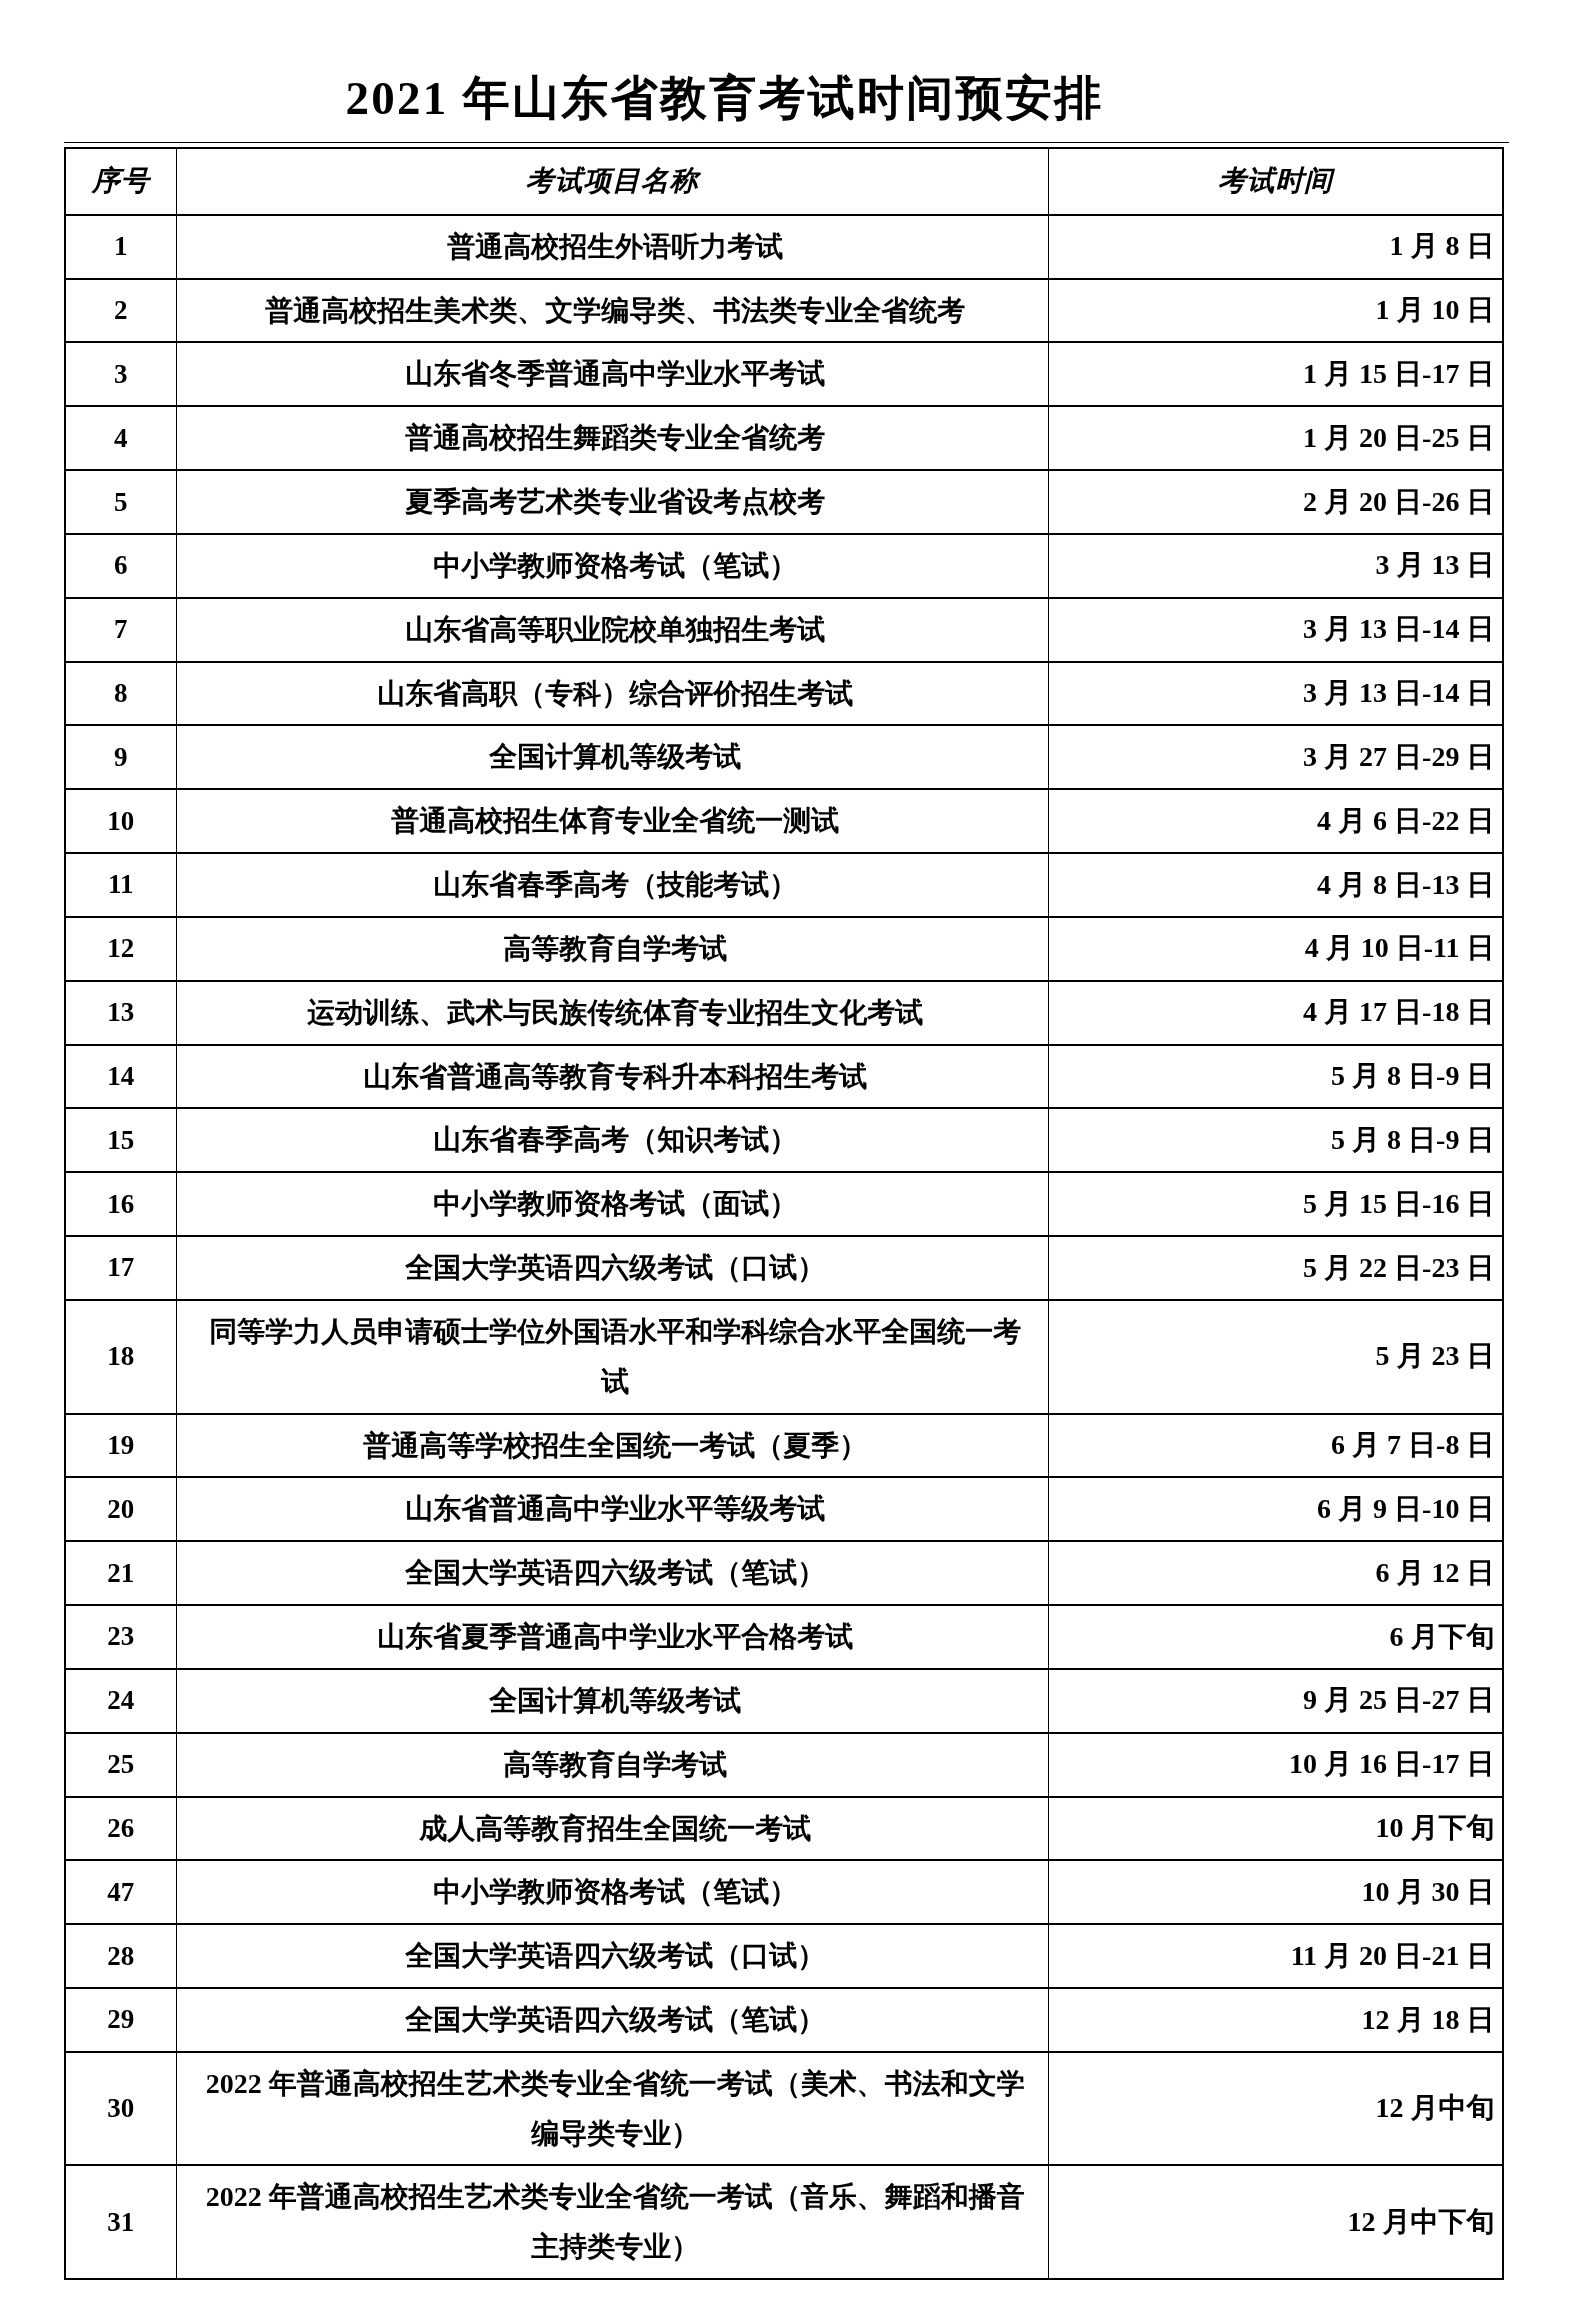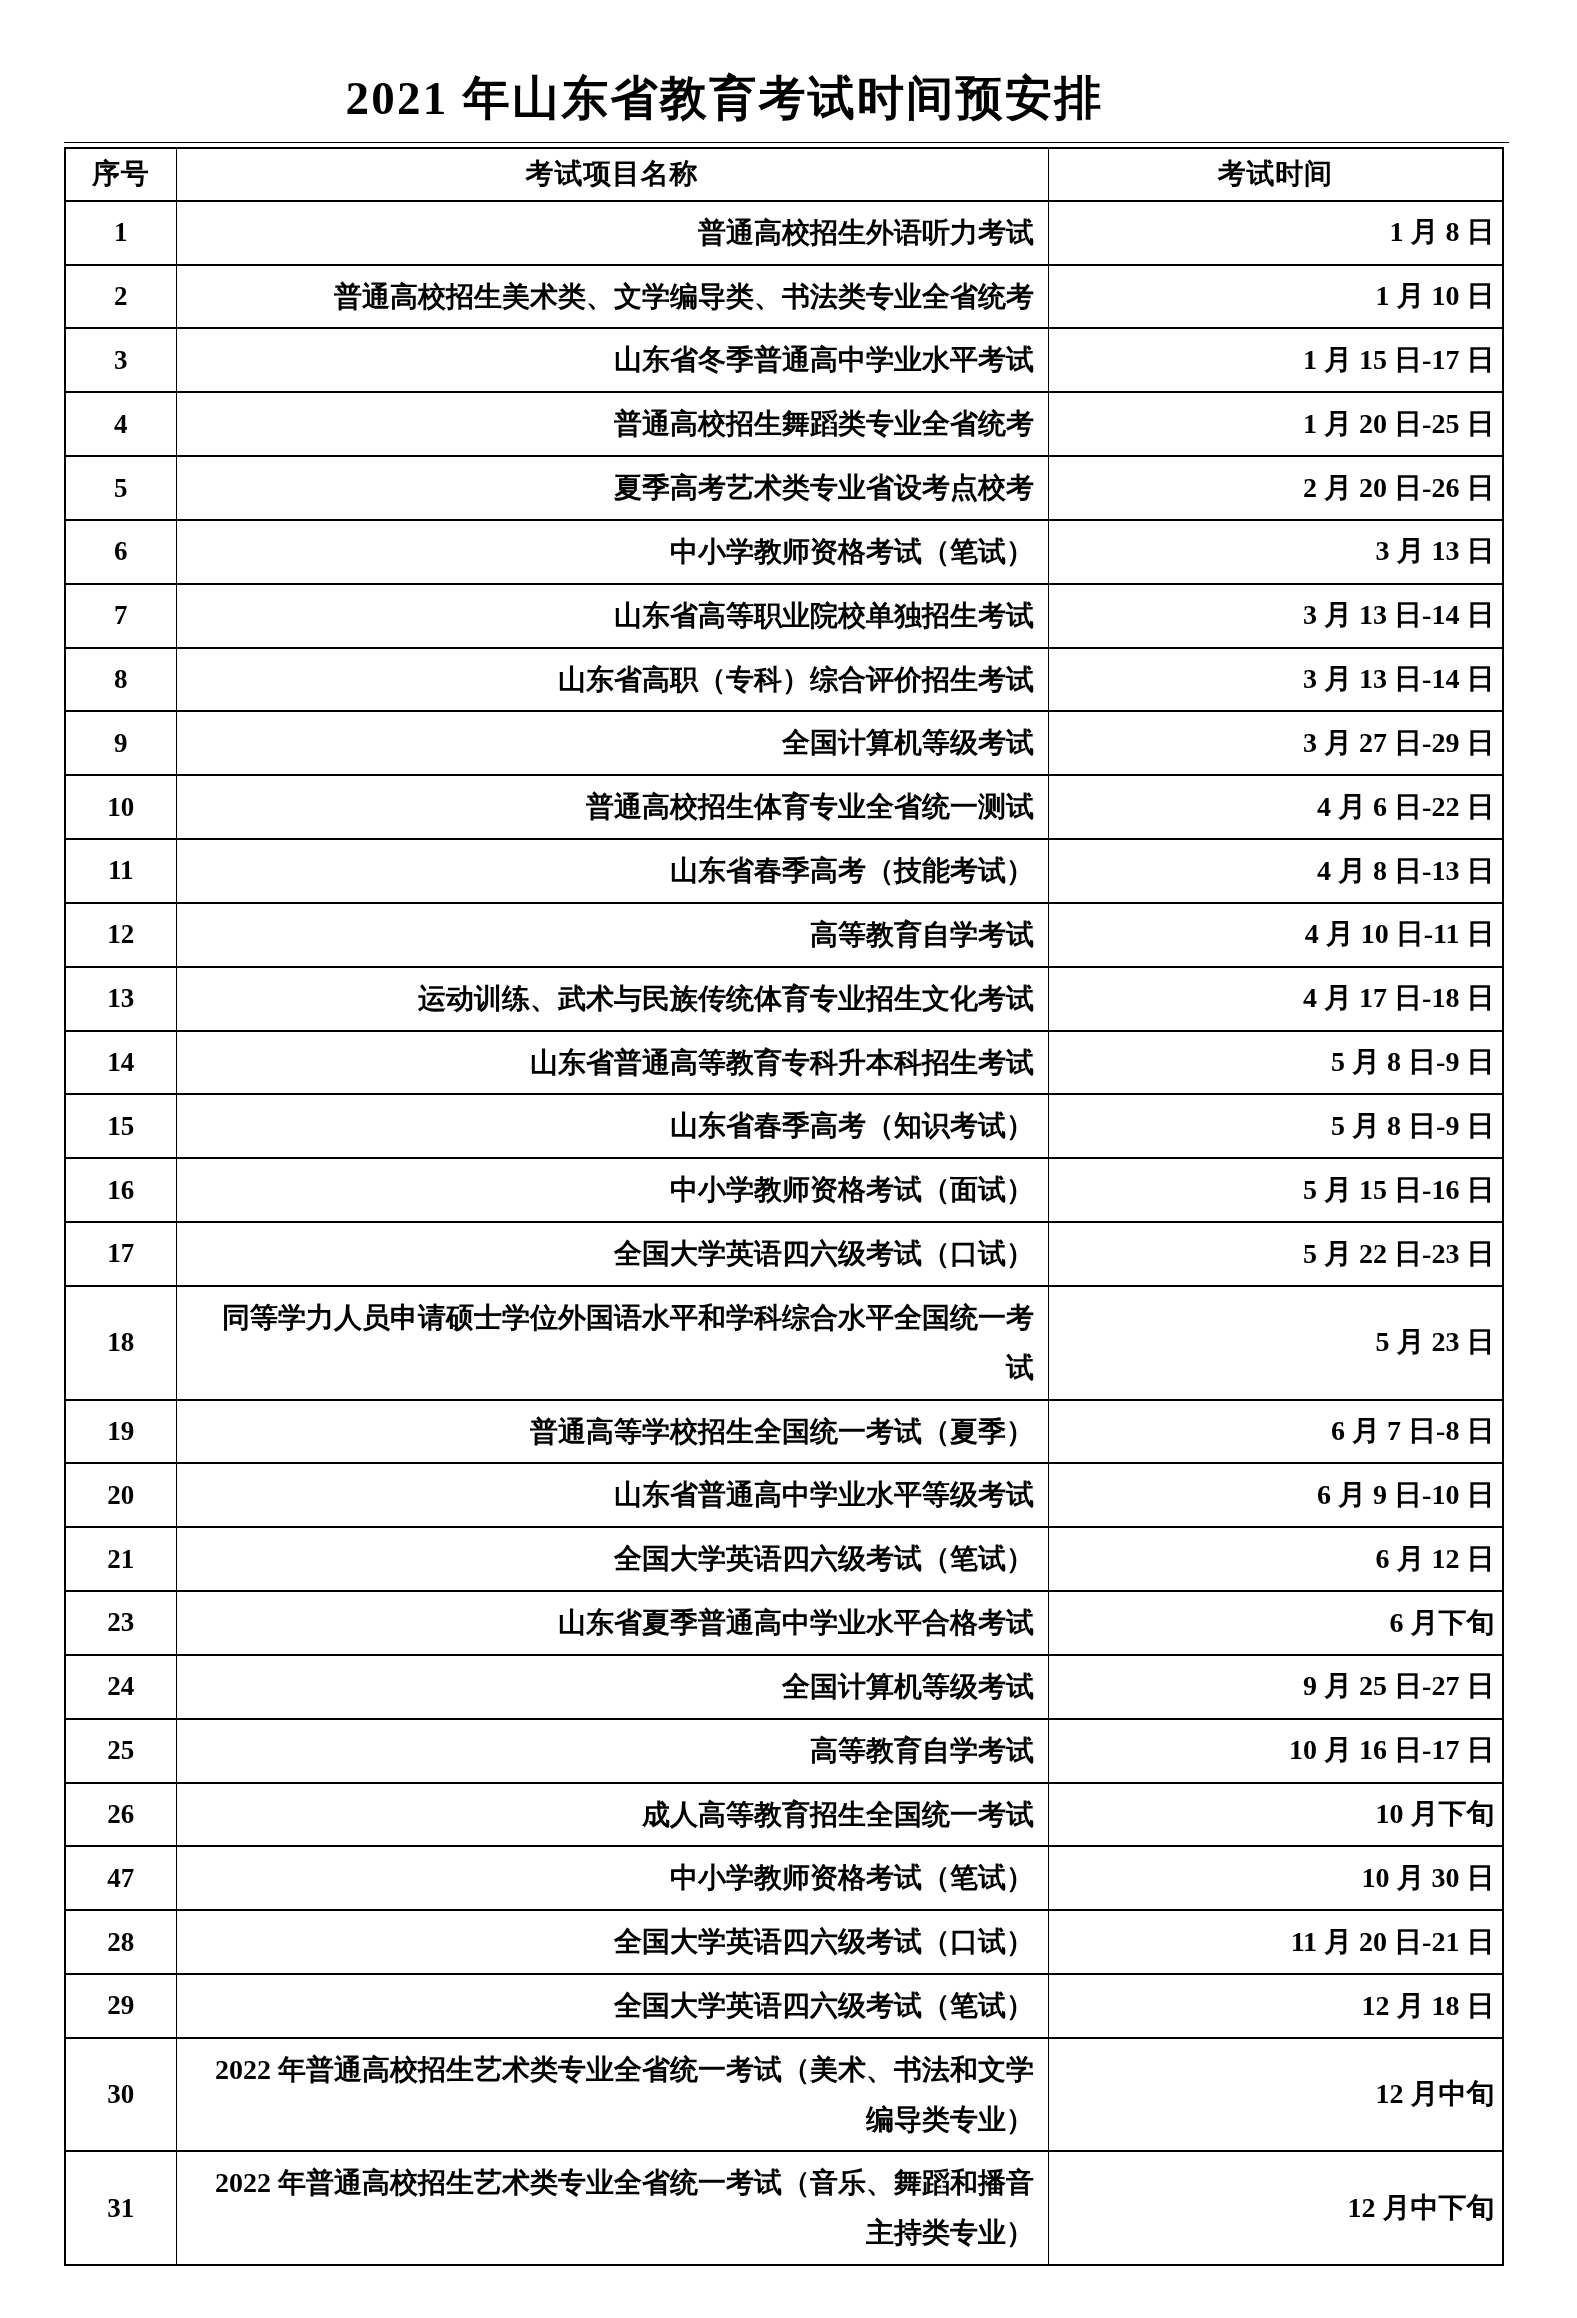--- a/index.html
+++ b/index.html
@@ -45,40 +45,40 @@
   col.c-time { width: 455px; }
   th, td {
     border: 1.5px solid #000;
     border-top-width: 2.3px;
     border-bottom-width: 2.3px;
     vertical-align: middle;
     font-weight: bold;
     padding: 0;
     overflow: hidden;
   }
-  thead tr { height: 53px; }
+  thead tr { height: 67px; font-style: italic; }
   th {
     font-size: 28px;
     text-align: center;
     letter-spacing: 0.8px;
   }
   tbody tr { height: 56px; }
   tbody tr:nth-child(n+19):nth-child(-n+29) { height: 53px; }
   tbody tr:nth-child(18) { height: 85px; }
   tbody tr:nth-child(30) { height: 111px; }
   tbody tr:nth-child(31) { height: 118px; }
   tbody tr:nth-child(32) { height: 74px; }
   tbody tr:nth-child(33) { height: 70px; }
   tbody tr:nth-child(34) { height: 88px; }
   td.cell-no {
     text-align: center;
     font-size: 27px;
   }
   td.cell-name {
-    text-align: right;
+    text-align: center;
     font-size: 28px;
     padding: 6px 13.6px 6px 20px;
     line-height: 1.78;
     font-family: Liberation Serif, serif;
   }
   td.cell-time {
     text-align: right;
     font-size: 28px;
     padding: 6px 7.6px 6px 15px;
     line-height: 1.6;

